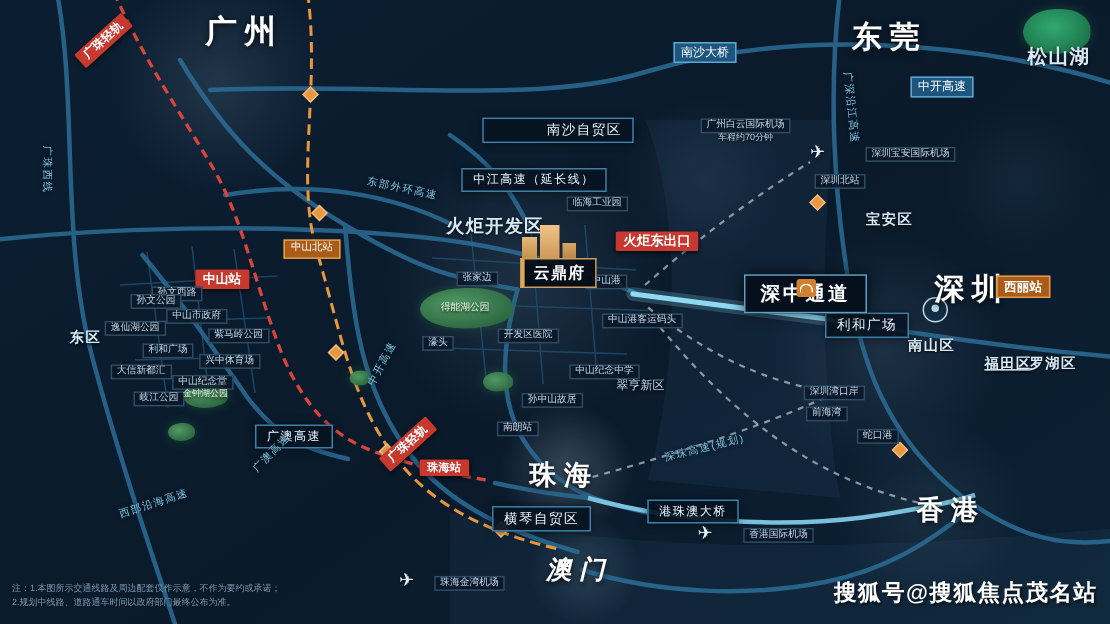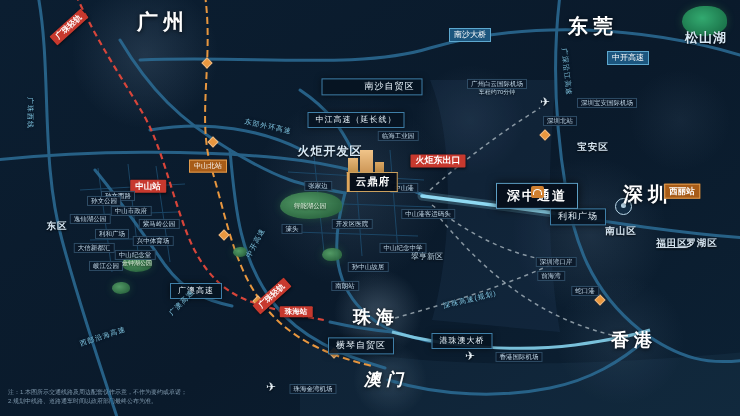--- a/index.html
+++ b/index.html
@@ -198,14 +198,15 @@
       <span class="st-dot" style="left: 213px; top: 142px;"></span>
       <span class="st-dot" style="left: 224px; top: 235px;"></span>
       <span class="st-dot" style="left: 258px; top: 301px;"></span>
       <span class="st-dot" style="left: 334px; top: 353px;"></span>
       <span class="st-dot" style="left: 600px; top: 300px;"></span>
       <span class="st-dot" style="left: 545px; top: 135px;"></span>
     </div>
 
   <div class="legend-line" style="left:8px;top:388px;">注：1.本图所示交通线路及周边配套仅作示意，不作为要约或承诺；</div>
   <div class="legend-line" style="left:8px;top:397px;">2.规划中线路、道路通车时间以政府部门最终公布为准。</div>
+  <div class="watermark">搜狐号@搜狐焦点茂名站</div>
 
 </div>
 
 </body></html>

